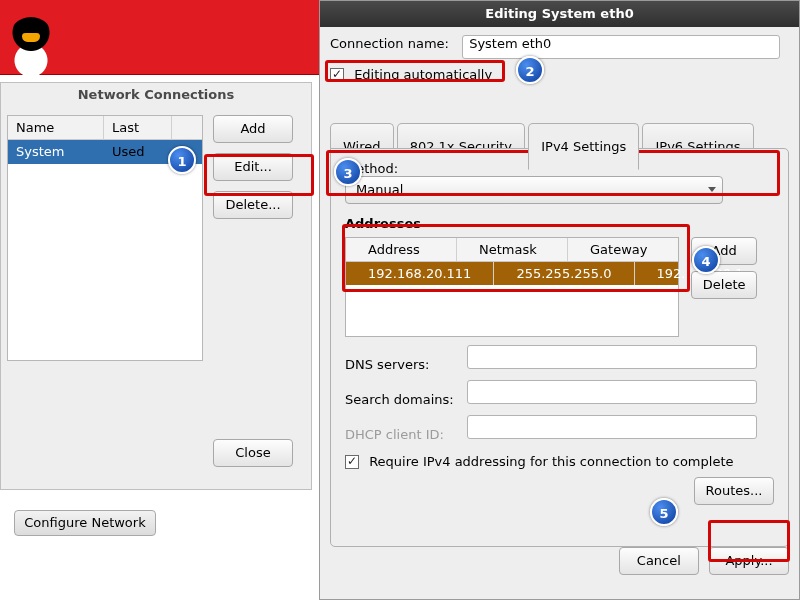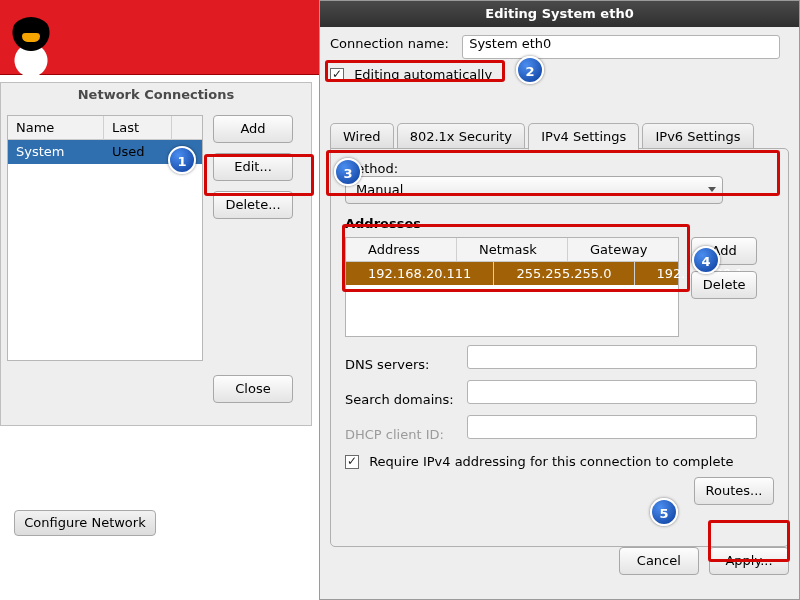--- a/index.html
+++ b/index.html
@@ -13,21 +13,21 @@
       radial-gradient(circle at 50% 25%, #000 0 18px, transparent 19px),
       radial-gradient(circle at 50% 70%, #fff 0 16px, transparent 17px);
     border-radius: 30px 30px 20px 20px;
   }
   .banner .tux::after {
     content:""; position:absolute; left:14px; top:16px; width:18px; height:9px;
     background: #f6a400; border-radius: 6px 6px 10px 10px;
   }
 
   
-  .nc-window { position: absolute; left: 0; top: 82px; width: 312px; height: 344px; border: 1px solid #bfbfbf; background: #eeeeee; }
+  .nc-window { position: absolute; left: 0; top: 82px; width: 312px; height: 408px; border: 1px solid #bfbfbf; background: #eeeeee; }
   .nc-title  { position: absolute; left: 0; top: 0; width: 100%; height: 24px; line-height: 24px; text-align: center; font-weight: bold; color: #4a4a4a; }
   .nc-body   { position: absolute; left: 6px; top: 32px; right: 6px; bottom: 8px; padding-left: 30px; }
   .nc-list   { position: absolute; left: 0; top: 0; width: 196px; height: 246px; background: #fff; border: 1px solid #b7b7b7; overflow-y: scroll; }
   .nc-list .hdr { position: sticky; top: 0; background: #f2f2f2; border-bottom: 1px solid #c9c9c9; height: 24px; line-height: 24px; }
   .nc-list .hdr span { float: left; padding: 0 8px; border-right: 1px solid #d0d0d0; height: 24px; }
   .nc-list .hdr .col-name { width: 96px; }
   .nc-list .hdr .col-used { width: 68px; }
   .nc-list .row { height: 24px; line-height: 24px; }
   .nc-list .row.selected { background: #2f6fb0; color: #fff; }
   .nc-list .row span { display: inline-block; padding: 0 8px; }
@@ -69,21 +69,21 @@
   }
   .conn-name .txt-input { width: 318px; }
 
   .chk-row { margin-top: 6px; }
   .chk { display: inline-block; width: 14px; height: 14px; border: 1px solid #6a6a6a; background: #fff; margin-right: 6px; position: relative; top: 3px; }
   .chk.checked::after { content:"✓"; position:absolute; left:1px; top:-2px; font-size:12px; color:#222; }
 
   
   .tabs { position: absolute; left: 0; right: 0; top: 88px; }
   .tab {
-    display: inline-block; padding: 5px 12px;
+    display: inline-block; padding: 15px 12px;
     background: linear-gradient(#f5f5f5, #dfdfdf); border: 1px solid #b0b0b0; border-bottom: none;
     border-radius: 5px 5px 0 0; margin-right: -1px; cursor: pointer;
   }
   .tab.active { background: #eeeeee; border-bottom: 1px solid #eeeeee; position: relative; z-index: 2; font-weight: normal; }
   .tab-page {
     position: absolute; left:0; right:0; top: 113px; bottom: 44px;
     border: 1px solid #b0b0b0; border-radius: 0 5px 5px 5px; padding: 12px 14px;
     background: #eeeeee;
   }
 

